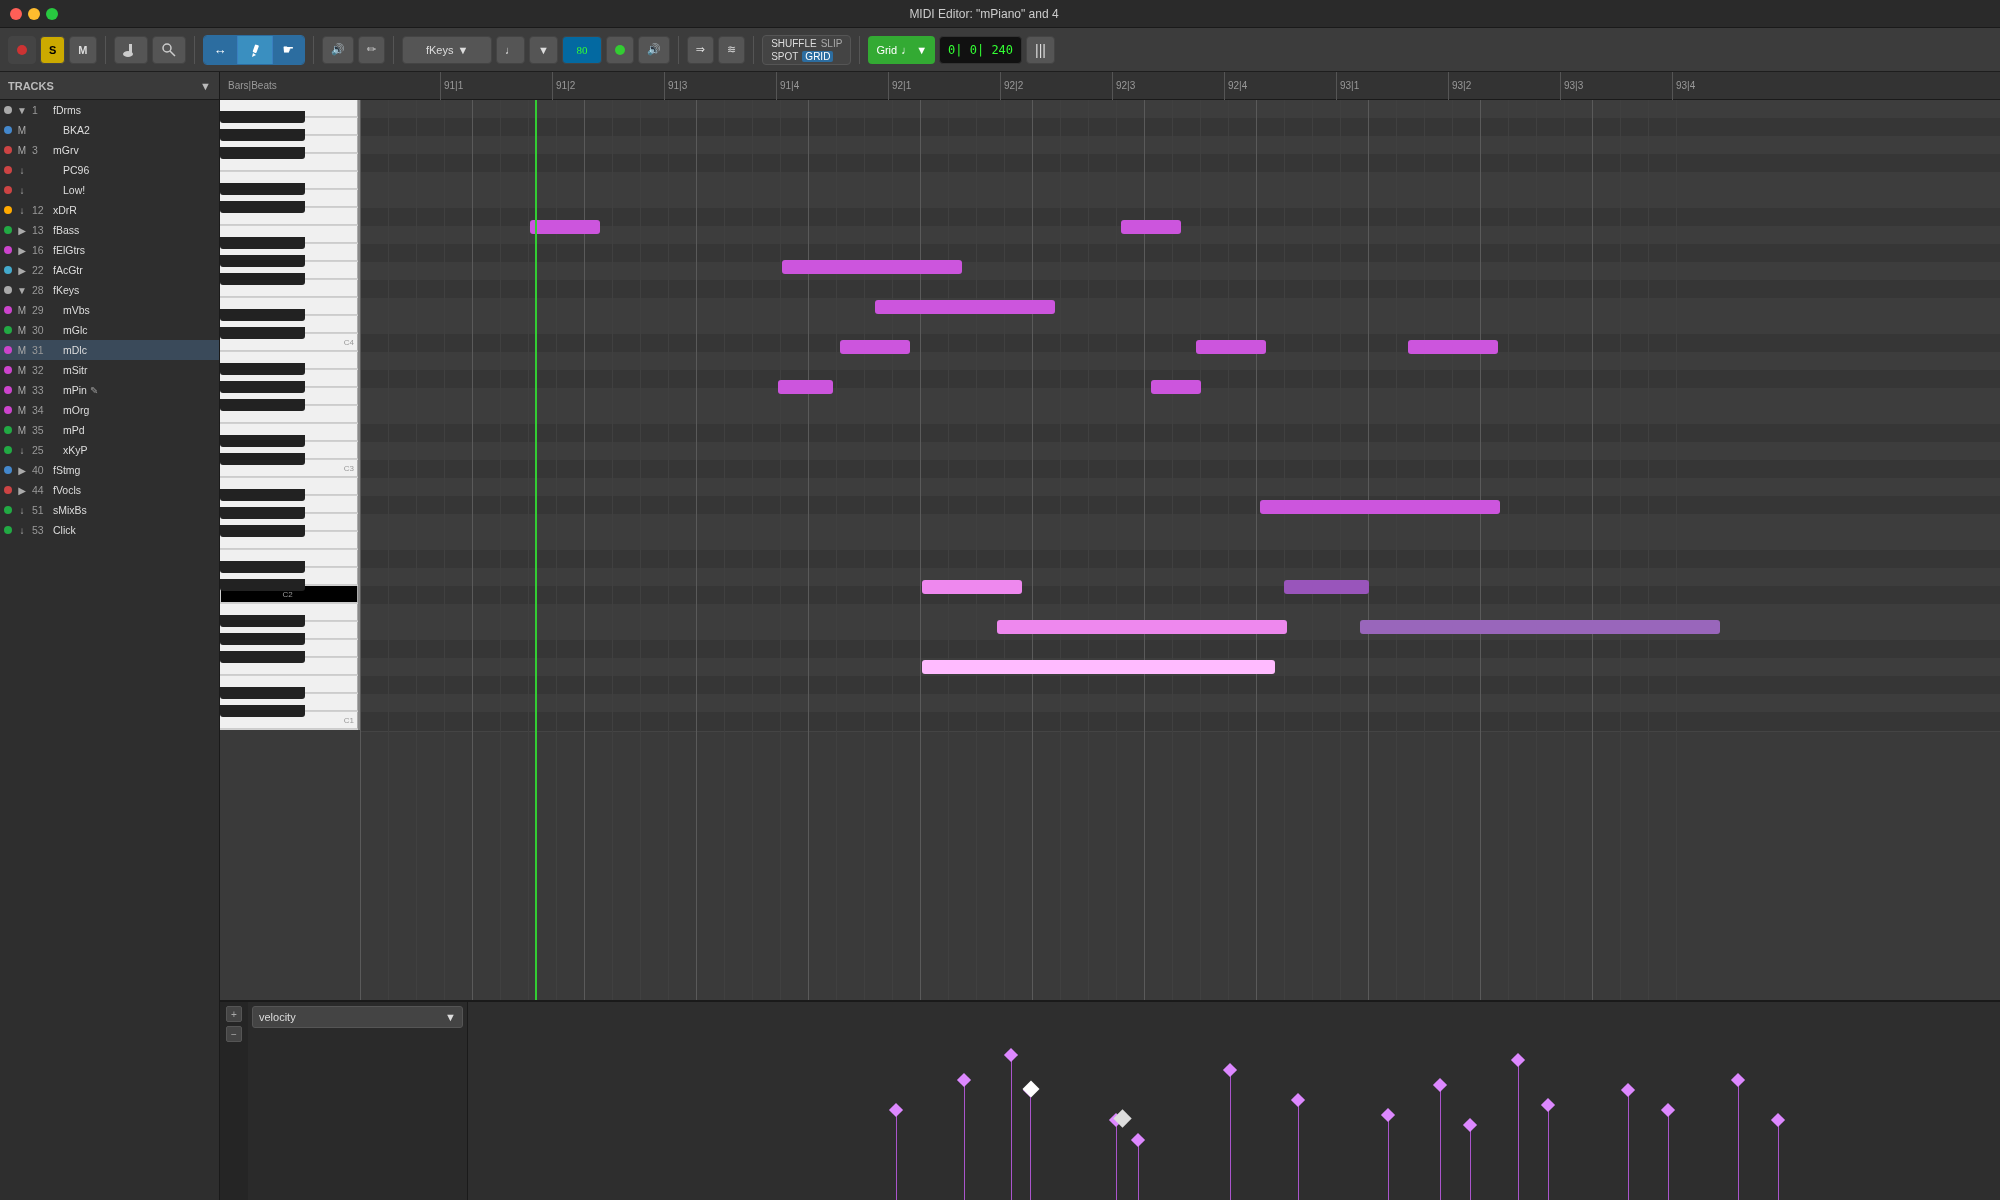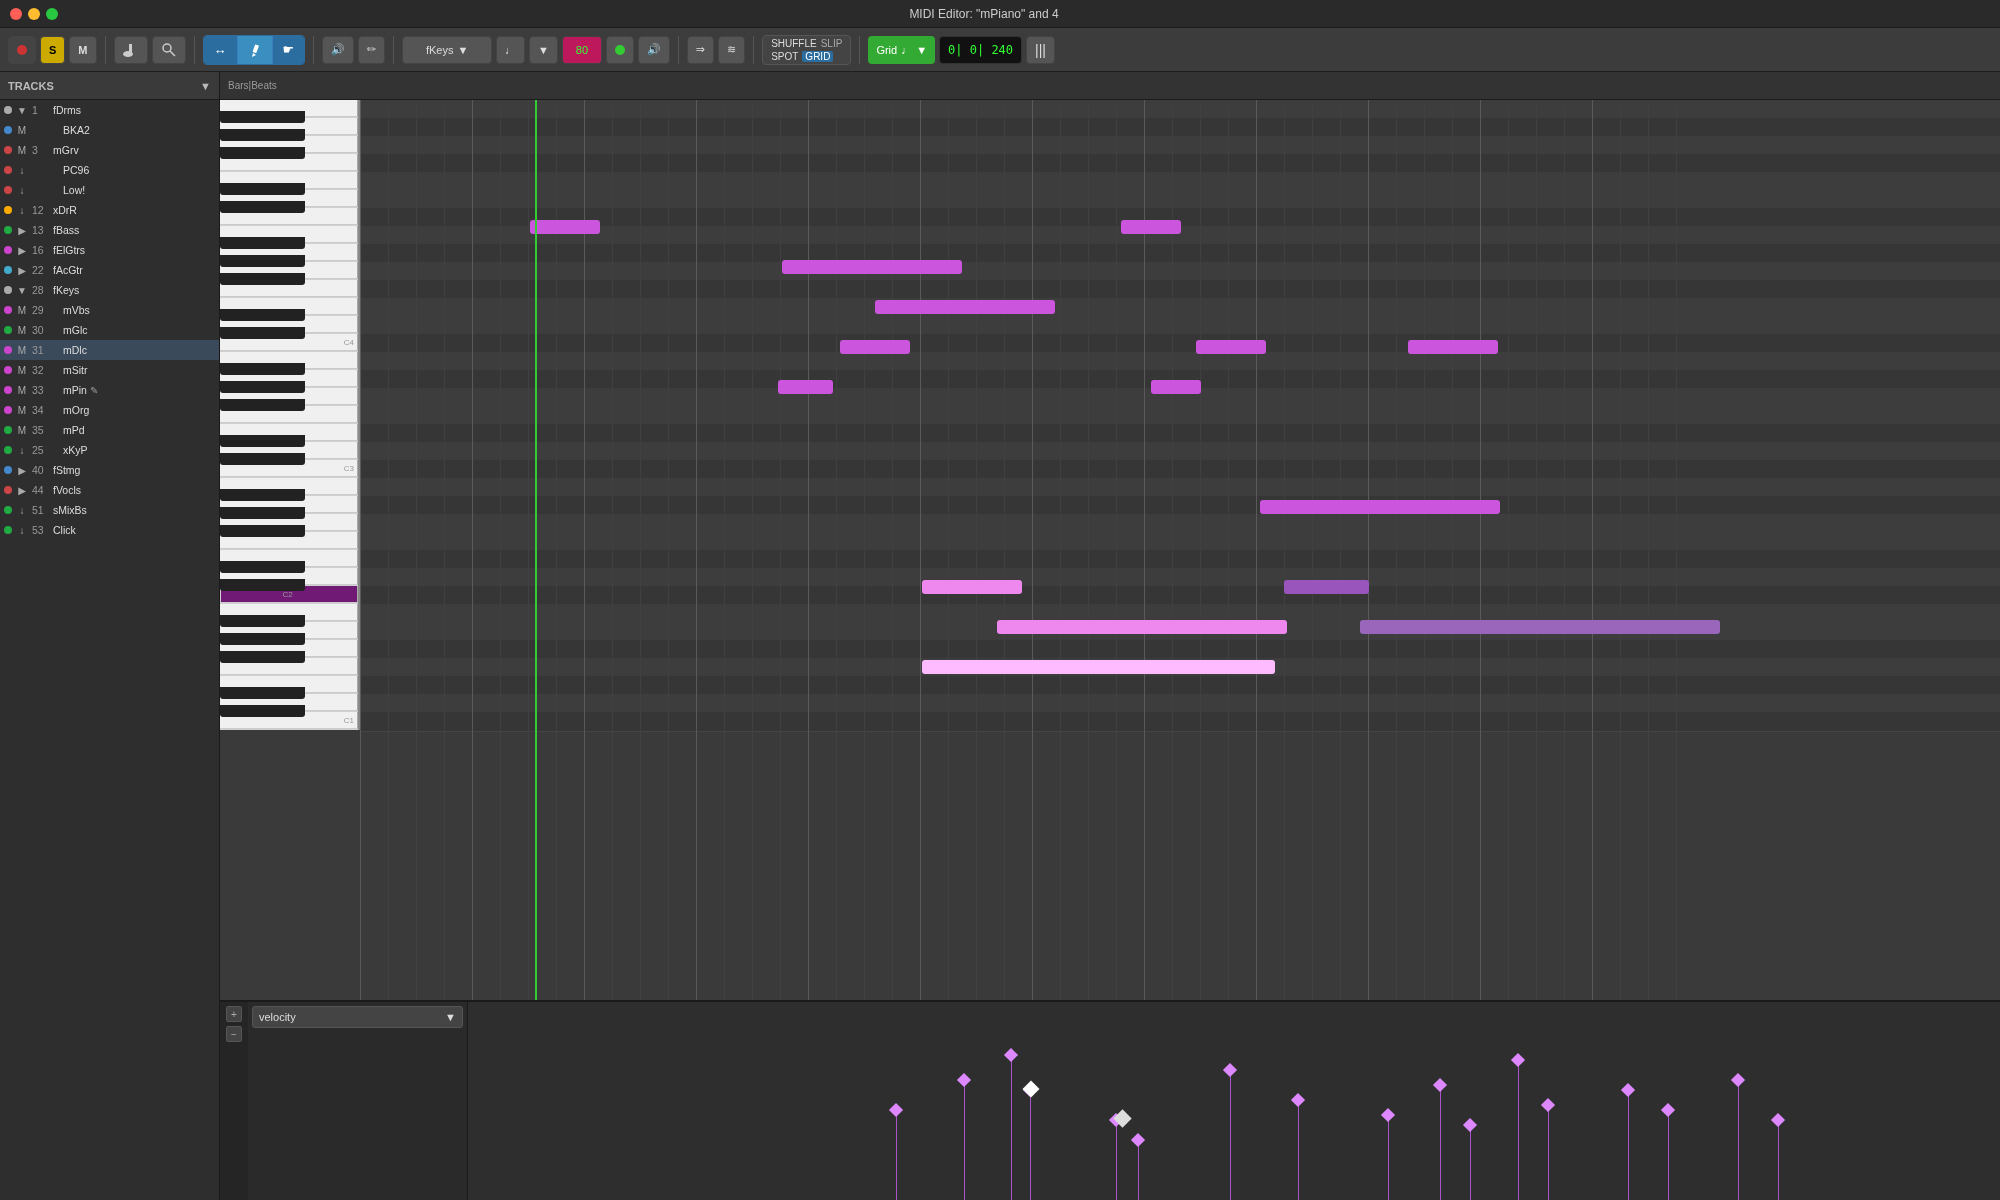--- a/index.html
+++ b/index.html
@@ -436,21 +436,21 @@
   <div class="tb-separator"></div>
 
   <div class="tb-btn" style="min-width:90px;gap:4px;">
     <span>fKeys</span>
     <span>▼</span>
   </div>
 
   <button class="tb-btn">♩</button>
   <button class="tb-btn">▼</button>
 
-  <div class="tb-btn" style="background:#be185d;color:#33ff33;font-family:Liberation Sans, sans-serif;min-width:40px;">
+  <div class="tb-btn" style="background:#0369a1;color:#33ff33;font-family:Liberation Serif, serif;min-width:40px;">
     <span>80</span>
   </div>
 
   <button class="tb-btn">
     <span class="led-dot led-green"></span>
   </button>
   <button class="tb-btn">🔊</button>
 
   <div class="tb-separator"></div>
 
@@ -627,20 +627,35 @@
           <span class="track-num">53</span>
           <span class="track-name" style="padding-left: 0px;">Click</span>
         </div>
       </div>
   </div>
 
   <div id="piano-roll-container">
 
     <div id="bars-header">
       <div id="bars-label">Bars|Beats</div>
+      <div id="bars-ruler">
+
+      <div class="bar-marker" style="left: 0px;">91|1</div>
+          <div class="bar-marker" style="left: 112px;">91|2</div>
+          <div class="bar-marker" style="left: 224px;">91|3</div>
+          <div class="bar-marker" style="left: 336px;">91|4</div>
+          <div class="bar-marker" style="left: 448px;">92|1</div>
+          <div class="bar-marker" style="left: 560px;">92|2</div>
+          <div class="bar-marker" style="left: 672px;">92|3</div>
+          <div class="bar-marker" style="left: 784px;">92|4</div>
+          <div class="bar-marker" style="left: 896px;">93|1</div>
+          <div class="bar-marker" style="left: 1008px;">93|2</div>
+          <div class="bar-marker" style="left: 1120px;">93|3</div>
+          <div class="bar-marker" style="left: 1232px;">93|4</div>
+        </div>
     </div>
 
     <div id="piano-grid-row">
 
       <div id="piano-keys" style="position: relative; height: 630px; overflow: hidden; background: rgb(208, 208, 208);">
           <div style="position: absolute; left: 0px; right: 0px; top: 0px; height: 17px; background: rgb(240, 240, 240); border-bottom: 1px solid rgb(204, 204, 204); border-right: 1px solid rgb(170, 170, 170); display: flex; align-items: center; justify-content: flex-end; padding-right: 3px;"></div>
           <div style="position: absolute; left: 0px; right: 0px; top: 18px; height: 17px; background: rgb(240, 240, 240); border-bottom: 1px solid rgb(204, 204, 204); border-right: 1px solid rgb(170, 170, 170); display: flex; align-items: center; justify-content: flex-end; padding-right: 3px;"></div>
           <div style="position: absolute; left: 0px; right: 0px; top: 36px; height: 17px; background: rgb(240, 240, 240); border-bottom: 1px solid rgb(204, 204, 204); border-right: 1px solid rgb(170, 170, 170); display: flex; align-items: center; justify-content: flex-end; padding-right: 3px;"></div>
           <div style="position: absolute; left: 0px; right: 0px; top: 54px; height: 17px; background: rgb(240, 240, 240); border-bottom: 1px solid rgb(204, 204, 204); border-right: 1px solid rgb(170, 170, 170); display: flex; align-items: center; justify-content: flex-end; padding-right: 3px;"></div>
           <div style="position: absolute; left: 0px; right: 0px; top: 72px; height: 17px; background: rgb(240, 240, 240); border-bottom: 1px solid rgb(204, 204, 204); border-right: 1px solid rgb(170, 170, 170); display: flex; align-items: center; justify-content: flex-end; padding-right: 3px;"></div>
@@ -665,21 +680,21 @@
           <div style="position: absolute; left: 0px; right: 0px; top: 342px; height: 17px; background: rgb(240, 240, 240); border-bottom: 1px solid rgb(204, 204, 204); border-right: 1px solid rgb(170, 170, 170); display: flex; align-items: center; justify-content: flex-end; padding-right: 3px;"></div>
           <div style="position: absolute; left: 0px; right: 0px; top: 360px; height: 17px; background: rgb(240, 240, 240); border-bottom: 1px solid rgb(204, 204, 204); border-right: 1px solid rgb(170, 170, 170); display: flex; align-items: center; justify-content: flex-end; padding-right: 3px;">
             <span style="font-size: 8px; color: rgb(153, 153, 153);">C3</span>
           </div>
           <div style="position: absolute; left: 0px; right: 0px; top: 378px; height: 17px; background: rgb(240, 240, 240); border-bottom: 1px solid rgb(204, 204, 204); border-right: 1px solid rgb(170, 170, 170); display: flex; align-items: center; justify-content: flex-end; padding-right: 3px;"></div>
           <div style="position: absolute; left: 0px; right: 0px; top: 396px; height: 17px; background: rgb(240, 240, 240); border-bottom: 1px solid rgb(204, 204, 204); border-right: 1px solid rgb(170, 170, 170); display: flex; align-items: center; justify-content: flex-end; padding-right: 3px;"></div>
           <div style="position: absolute; left: 0px; right: 0px; top: 414px; height: 17px; background: rgb(240, 240, 240); border-bottom: 1px solid rgb(204, 204, 204); border-right: 1px solid rgb(170, 170, 170); display: flex; align-items: center; justify-content: flex-end; padding-right: 3px;"></div>
           <div style="position: absolute; left: 0px; right: 0px; top: 432px; height: 17px; background: rgb(240, 240, 240); border-bottom: 1px solid rgb(204, 204, 204); border-right: 1px solid rgb(170, 170, 170); display: flex; align-items: center; justify-content: flex-end; padding-right: 3px;"></div>
           <div style="position: absolute; left: 0px; right: 0px; top: 450px; height: 17px; background: rgb(240, 240, 240); border-bottom: 1px solid rgb(204, 204, 204); border-right: 1px solid rgb(170, 170, 170); display: flex; align-items: center; justify-content: flex-end; padding-right: 3px;"></div>
           <div style="position: absolute; left: 0px; right: 0px; top: 468px; height: 17px; background: rgb(240, 240, 240); border-bottom: 1px solid rgb(204, 204, 204); border-right: 1px solid rgb(170, 170, 170); display: flex; align-items: center; justify-content: flex-end; padding-right: 3px;"></div>
-          <div style="position: absolute; left: 1px; right: 0px; top: 486px; height: 17px; background: #701a75; border-bottom: 1px solid rgb(204, 204, 204); border-right: 1px solid rgb(170, 170, 170); display: flex; align-items: center; justify-content: center; padding-right: 3px;">
+          <div style="position: absolute; left: 1px; right: 0px; top: 486px; height: 17px; background: #000000; border-bottom: 1px solid rgb(204, 204, 204); border-right: 1px solid rgb(170, 170, 170); display: flex; align-items: center; justify-content: center; padding-right: 3px;">
             <span style="font-size: 8px; color: rgb(153, 153, 153);">C2</span>
           </div>
           <div style="position: absolute; left: 0px; right: 0px; top: 504px; height: 17px; background: rgb(240, 240, 240); border-bottom: 1px solid rgb(204, 204, 204); border-right: 1px solid rgb(170, 170, 170); display: flex; align-items: center; justify-content: flex-end; padding-right: 3px;"></div>
           <div style="position: absolute; left: 0px; right: 0px; top: 522px; height: 17px; background: rgb(240, 240, 240); border-bottom: 1px solid rgb(204, 204, 204); border-right: 1px solid rgb(170, 170, 170); display: flex; align-items: center; justify-content: flex-end; padding-right: 3px;"></div>
           <div style="position: absolute; left: 0px; right: 0px; top: 540px; height: 17px; background: rgb(240, 240, 240); border-bottom: 1px solid rgb(204, 204, 204); border-right: 1px solid rgb(170, 170, 170); display: flex; align-items: center; justify-content: flex-end; padding-right: 3px;"></div>
           <div style="position: absolute; left: 0px; right: 0px; top: 558px; height: 17px; background: rgb(240, 240, 240); border-bottom: 1px solid rgb(204, 204, 204); border-right: 1px solid rgb(170, 170, 170); display: flex; align-items: center; justify-content: flex-end; padding-right: 3px;"></div>
           <div style="position: absolute; left: 0px; right: 0px; top: 576px; height: 17px; background: rgb(240, 240, 240); border-bottom: 1px solid rgb(204, 204, 204); border-right: 1px solid rgb(170, 170, 170); display: flex; align-items: center; justify-content: flex-end; padding-right: 3px;"></div>
           <div style="position: absolute; left: 0px; right: 0px; top: 594px; height: 17px; background: rgb(240, 240, 240); border-bottom: 1px solid rgb(204, 204, 204); border-right: 1px solid rgb(170, 170, 170); display: flex; align-items: center; justify-content: flex-end; padding-right: 3px;"></div>
           <div style="position: absolute; left: 0px; right: 0px; top: 612px; height: 17px; background: rgb(240, 240, 240); border-bottom: 1px solid rgb(204, 204, 204); border-right: 1px solid rgb(170, 170, 170); display: flex; align-items: center; justify-content: flex-end; padding-right: 3px;">
             <span style="font-size: 8px; color: rgb(153, 153, 153);">C1</span>

